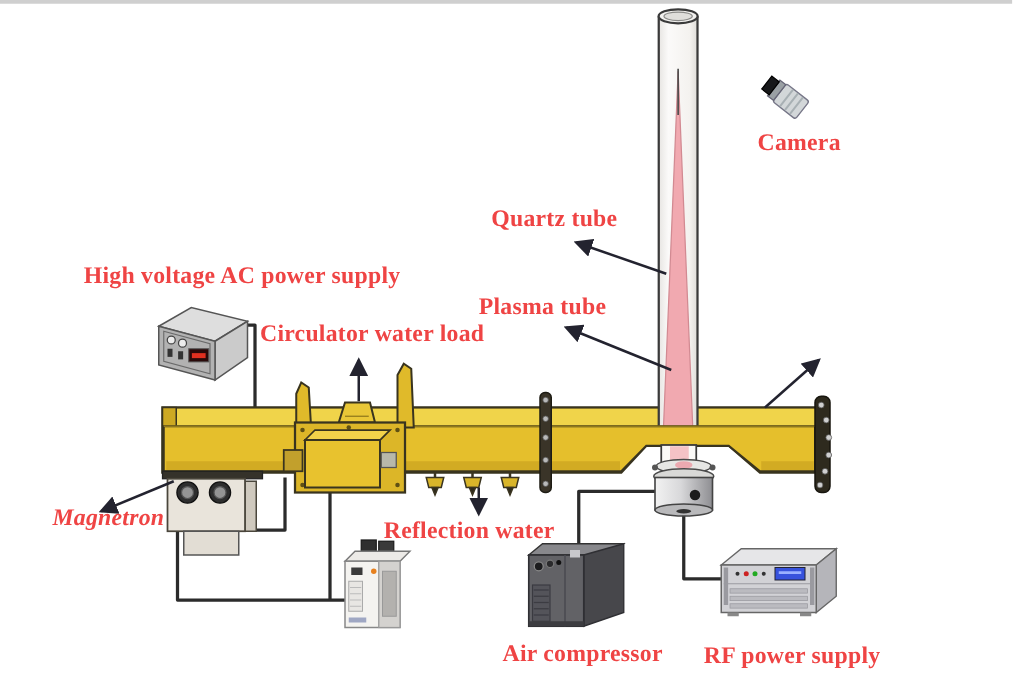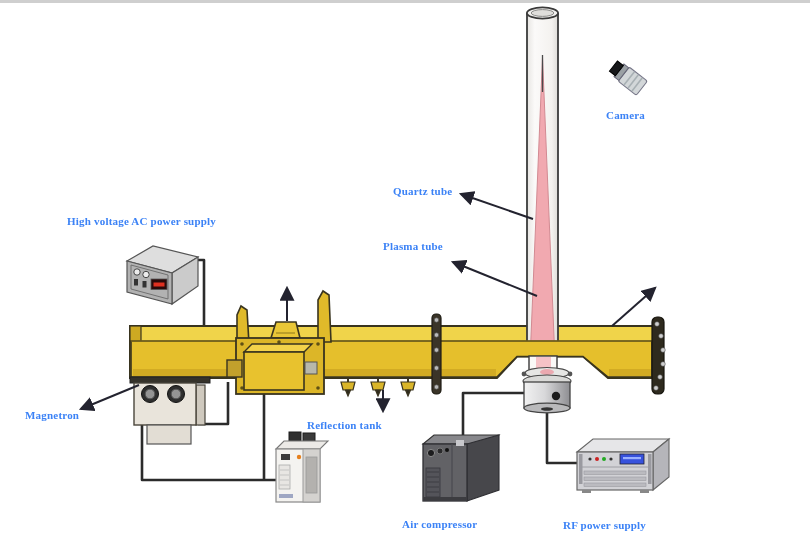--- a/index.html
+++ b/index.html
@@ -1,20 +1,20 @@
 <!DOCTYPE html>
 <html><head>
 <meta charset="utf-8">
 <style>
   html,body{margin:0;padding:0;background:#ffffff;}
   #stage{position:relative;width:810px;height:540px;background:#ffffff;overflow:hidden;
          font-family:"Liberation Serif", serif;}
   #diagram{position:absolute;left:0;top:0;}
-  .lbl{position:absolute;font-weight:bold;font-size:11px;line-height:18px;
-       color:#3b82f6;white-space:nowrap;letter-spacing:0.2px;}
+  .lbl{position:absolute;font-weight:bold;font-size:19px;line-height:18px;
+       color:#ef4444;white-space:nowrap;letter-spacing:0.2px;}
   .top-border{position:absolute;left:0;top:0;width:810px;height:3px;background:#cfcfcf;}
 </style>
 </head>
 <body>
 
 <div id="stage">
   <div class="top-border"></div>
 
   <svg id="diagram" width="810" height="540" viewBox="0 0 810 540">
     <defs>
@@ -226,20 +226,21 @@
       <line x1="287" y1="321" x2="287" y2="288" marker-end="url(#arr)"></line>
       <line x1="533" y1="219" x2="461" y2="194" marker-end="url(#arr)"></line>
       <line x1="537" y1="296" x2="453" y2="262" marker-end="url(#arr)"></line>
       <line x1="612" y1="326" x2="655" y2="288" marker-end="url(#arr)"></line>
       <line x1="139" y1="385" x2="81" y2="409" marker-end="url(#arr)"></line>
       <line x1="383" y1="390" x2="383" y2="411" marker-end="url(#arr)"></line>
     </g>
   </svg>
 
   <div class="lbl" style="left:67px;top:212px;text-align:center;">High voltage AC power supply</div>
-  <div class="lbl" style="left:393px;top:167px;margin-top:15px;">Quartz tube</div>
+  <div class="lbl" style="left:208px;top:259px;">Circulator water load</div>
+  <div class="lbl" style="left:393px;top:167px;">Quartz tube</div>
   <div class="lbl" style="left:383px;top:237px;">Plasma tube</div>
   <div class="lbl" style="left:606px;top:106px;">Camera</div>
-  <div class="lbl" style="left:25px;top:406px;">Magnetron</div>
-  <div class="lbl" style="left:307px;top:416px;">Reflection tank</div>
+  <div class="lbl" style="left:42px;top:406px;font-style:italic;">Magnetron</div>
+  <div class="lbl" style="left:307px;top:416px;">Reflection water</div>
   <div class="lbl" style="left:563px;top:516px;">RF power supply</div>
   <div class="lbl" style="left:402px;top:515px;">Air compressor</div>
 </div>
 
 </body></html>

